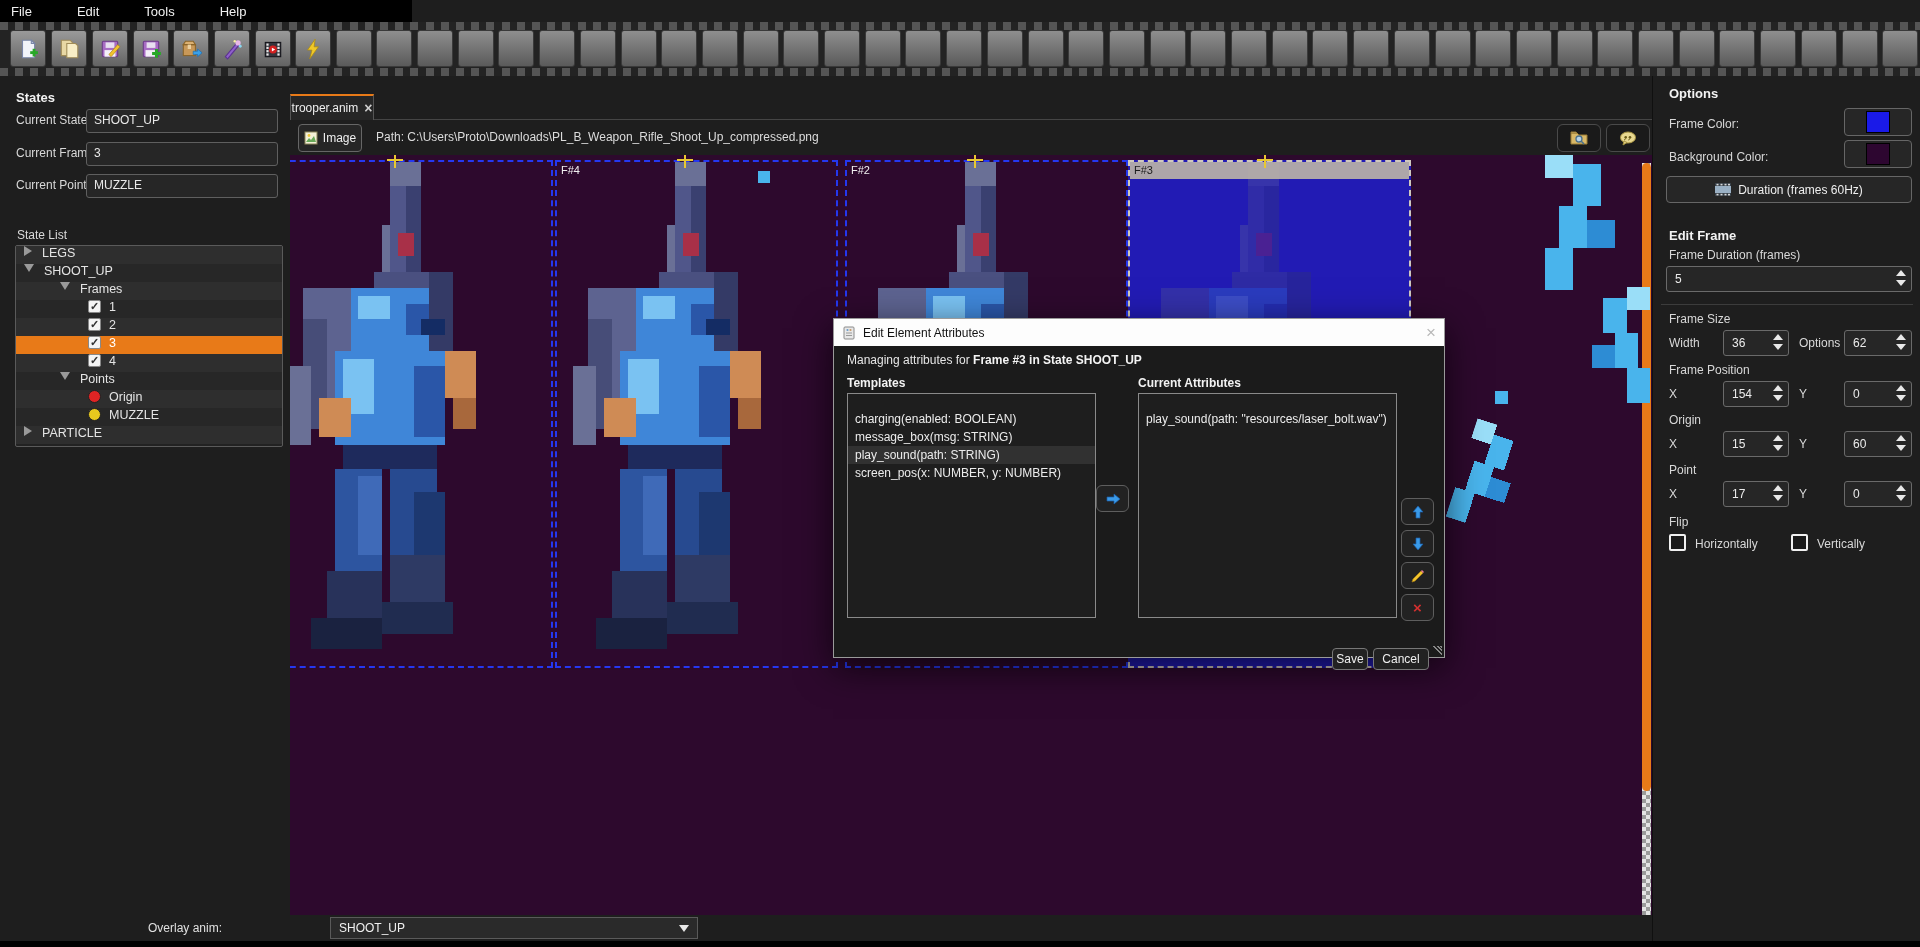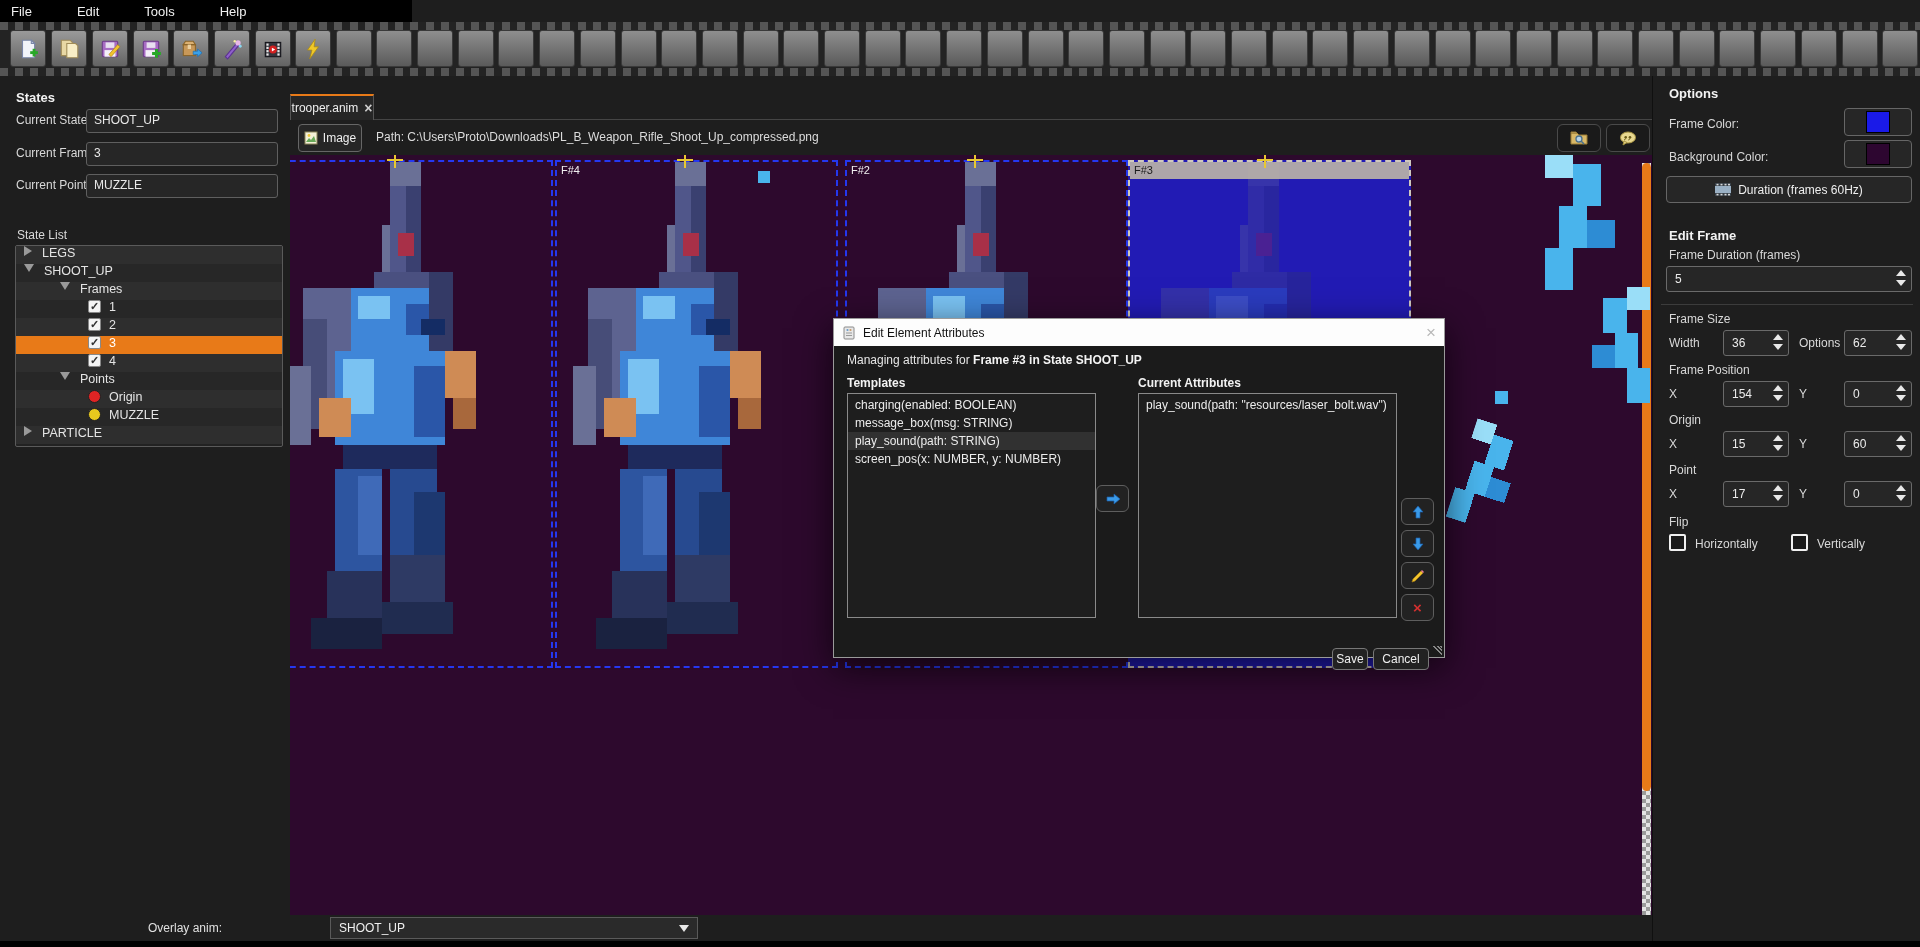--- a/index.html
+++ b/index.html
@@ -83,21 +83,21 @@
   
   #dialog { left:833px; top:318px; width:612px; height:340px; background:#1b1b1b;
     border:1px solid #9a9a9a; box-shadow:0 10px 34px rgba(0,0,0,.65); z-index:50; }
   #dialog-titlebar { position:absolute; left:0; top:0; width:100%; height:27px; background:#fdfdfd;
     display:flex; align-items:center; padding:0 8px; gap:7px; }
   #dialog-title { color:#111; font-size:12px; }
   #dialog-close { margin-left:auto; color:#b8b8b8; font-size:17px; cursor:pointer; }
   #dialog-subtitle { position:absolute; left:13px; top:34px; color:#e6e6e6; }
   #dialog-subtitle b { color:#f4f4f4; }
   .dlg-label { position:absolute; font-weight:bold; color:#f2f2f2; }
-  .dlg-list { position:absolute; top:74px; height:225px; background:#1e1e1e; border:1px solid #8a8a8a; padding:2px 0; }
+  .dlg-list { position:absolute; top:74px; height:225px; background:#1e1e1e; border:1px solid #8a8a8a; padding:16px 0; }
   .dlg-item { padding:2px 7px; color:#ececec; white-space:nowrap; cursor:default; }
   .dlg-item.hl { background:#313131; }
   .dlg-btn { position:absolute; width:33px; height:27px; background:#222; border:1px solid #5e5e5e;
     border-radius:6px; display:flex; align-items:center; justify-content:center; cursor:pointer; }
   .dlg-btn svg { width:16px; height:16px; }
   .txt-btn { position:absolute; top:305px; height:22px; background:#222; border:1px solid #777; border-radius:4px;
     color:#efefef; font-size:12px; display:flex; align-items:center; justify-content:center; cursor:pointer;margin-top:24px; }
   #grip { position:absolute; right:2px; bottom:2px; width:9px; height:9px;
     background:
       linear-gradient(45deg, transparent 48%, #888 48%, #888 58%, transparent 58%,

